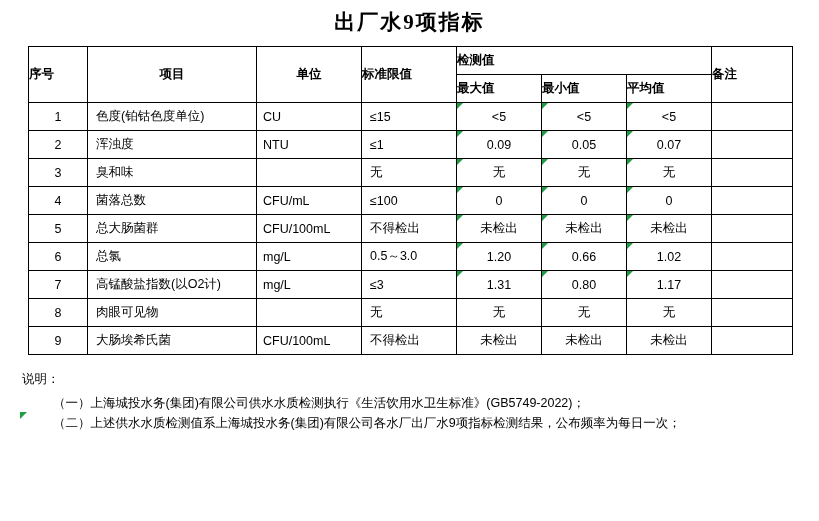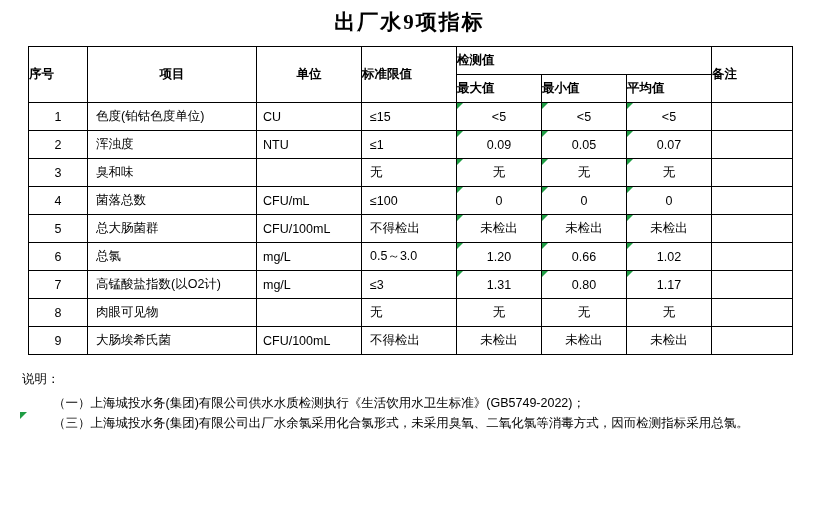--- a/index.html
+++ b/index.html
@@ -220,16 +220,16 @@
       </tr>
 
     </tbody>
   </table>
 
   <div class="stray-mark"></div>
 
   <div class="notes">
     <div class="note-title">说明：</div>
     <div class="note-line">（一）上海城投水务(集团)有限公司供水水质检测执行《生活饮用水卫生标准》(GB5749-2022)；</div>
-    <div class="note-line">（三）上海城投水务(集团)有限公司出厂水余氯采用化合氯形式，未采用臭氧、二氧化氯等消毒方式，因而检测指标采用总氯。</div>
+    <div class="note-line">（二）上述供水水质检测值系上海城投水务(集团)有限公司各水厂出厂水9项指标检测结果，公布频率为每日一次；</div>
   </div>
 
 </div>
 
 </body></html>

